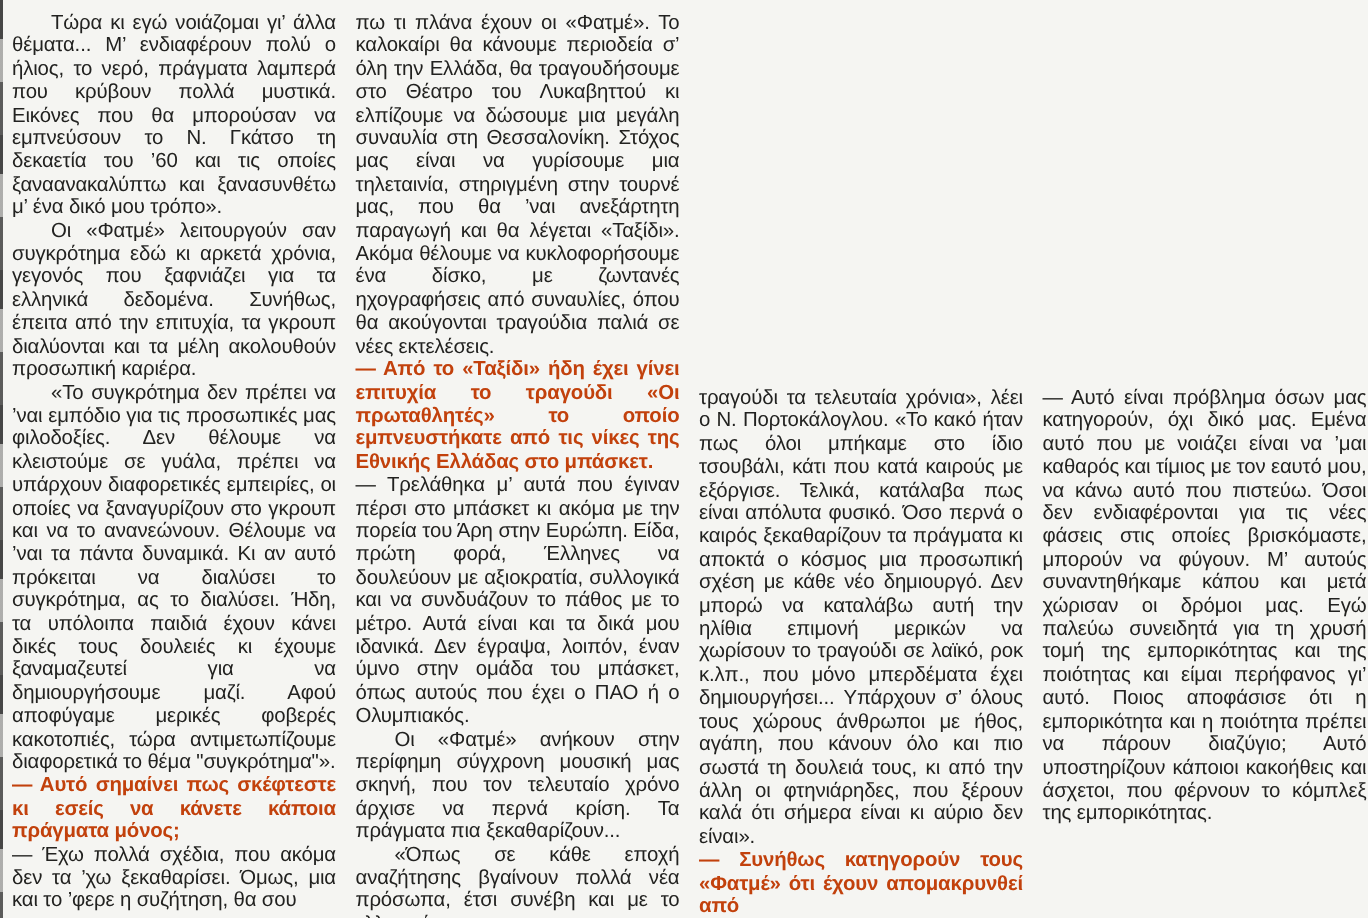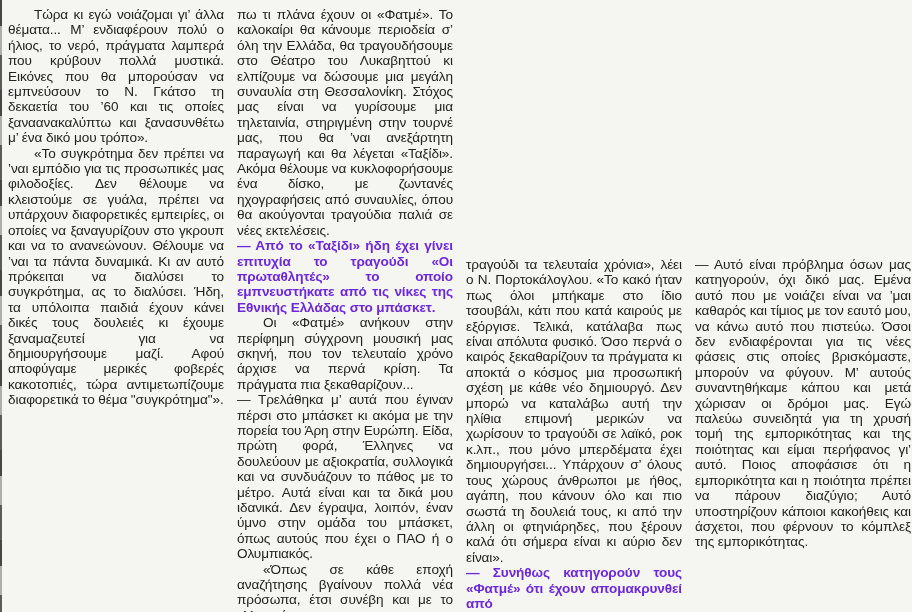--- a/index.html
+++ b/index.html
@@ -61,39 +61,42 @@
     text-align: justify;
   }
   .para.indent {
     text-indent: 26px;
   }
   .para.flush {
     text-indent: 0;
   }
   .para.question {
     font-weight: 700;
-    color: #6d28d9;
+    color: #c2410c;
     text-indent: 0;
   }
 </style>
 </head>
 <body>
 
 <div class="page">
   <div class="scan-edge"></div>
   <div class="columns">
     <div class="column">
         <p class="para indent" lang="el">Τώρα κι εγώ νοιάζομαι γι’ άλλα θέματα... Μ’ ενδιαφέρουν πολύ ο ήλιος, το νερό, πράγματα λαμπερά που κρύβουν πολλά μυστικά. Εικόνες που θα μπορούσαν να εμπνεύσουν το Ν. Γκάτσο τη δεκαετία του ’60 και τις οποίες ξαναανακαλύπτω και ξανασυνθέτω μ’ ένα δικό μου τρόπο».</p>
+        <p class="para indent" lang="el">Οι «Φατμέ» λειτουργούν σαν συγκρότημα εδώ κι αρκετά χρόνια, γεγονός που ξαφνιάζει για τα ελληνικά δεδομένα. Συνήθως, έπειτα από την επιτυχία, τα γκρουπ διαλύονται και τα μέλη ακολουθούν προσωπική καριέρα.</p>
         <p class="para indent" lang="el">«Το συγκρότημα δεν πρέπει να ’ναι εμπόδιο για τις προσωπικές μας φιλοδοξίες. Δεν θέλουμε να κλειστούμε σε γυάλα, πρέπει να υπάρχουν διαφορετικές εμπειρίες, οι οποίες να ξαναγυρίζουν στο γκρουπ και να το ανανεώνουν. Θέλουμε να ’ναι τα πάντα δυναμικά. Κι αν αυτό πρόκειται να διαλύσει το συγκρότημα, ας το διαλύσει. Ήδη, τα υπόλοιπα παιδιά έχουν κάνει δικές τους δουλειές κι έχουμε ξαναμαζευτεί για να δημιουργήσουμε μαζί. Αφού αποφύγαμε μερικές φοβερές κακοτοπιές, τώρα αντιμετωπίζουμε διαφορετικά το θέμα "συγκρότημα"».</p>
+        <p class="para question" lang="el">— Αυτό σημαίνει πως σκέφτεστε κι εσείς να κάνετε κάποια πράγματα μόνος;</p>
+        <p class="para flush" lang="el">— Έχω πολλά σχέδια, που ακόμα δεν τα ’χω ξεκαθαρίσει. Όμως, μια και το ’φερε η συζήτηση, θα σου</p>
       </div>
     <div class="column">
         <p class="para flush" lang="el">πω τι πλάνα έχουν οι «Φατμέ». Το καλοκαίρι θα κάνουμε περιοδεία σ’ όλη την Ελλάδα, θα τραγουδήσουμε στο Θέατρο του Λυκαβηττού κι ελπίζουμε να δώσουμε μια μεγάλη συναυλία στη Θεσσαλονίκη. Στόχος μας είναι να γυρίσουμε μια τηλεταινία, στηριγμένη στην τουρνέ μας, που θα ’ναι ανεξάρτητη παραγωγή και θα λέγεται «Ταξίδι». Ακόμα θέλουμε να κυκλοφορήσουμε ένα δίσκο, με ζωντανές ηχογραφήσεις από συναυλίες, όπου θα ακούγονται τραγούδια παλιά σε νέες εκτελέσεις.</p>
         <p class="para question" lang="el">— Από το «Ταξίδι» ήδη έχει γίνει επιτυχία το τραγούδι «Οι πρωταθλητές» το οποίο εμπνευστήκατε από τις νίκες της Εθνικής Ελλάδας στο μπάσκετ.</p>
+        <p class="para flush" lang="el">— Τρελάθηκα μ’ αυτά που έγιναν πέρσι στο μπάσκετ κι ακόμα με την πορεία του Άρη στην Ευρώπη. Είδα, πρώτη φορά, Έλληνες να δουλεύουν με αξιοκρατία, συλλογικά και να συνδυάζουν το πάθος με το μέτρο. Αυτά είναι και τα δικά μου ιδανικά. Δεν έγραψα, λοιπόν, έναν ύμνο στην ομάδα του μπάσκετ, όπως αυτούς που έχει ο ΠΑΟ ή ο Ολυμπιακός.</p>
         <p class="para indent" lang="el">Οι «Φατμέ» ανήκουν στην περίφημη σύγχρονη μουσική μας σκηνή, που τον τελευταίο χρόνο άρχισε να περνά κρίση. Τα πράγματα πια ξεκαθαρίζουν...</p>
-        <p class="para flush" lang="el">— Τρελάθηκα μ’ αυτά που έγιναν πέρσι στο μπάσκετ κι ακόμα με την πορεία του Άρη στην Ευρώπη. Είδα, πρώτη φορά, Έλληνες να δουλεύουν με αξιοκρατία, συλλογικά και να συνδυάζουν το πάθος με το μέτρο. Αυτά είναι και τα δικά μου ιδανικά. Δεν έγραψα, λοιπόν, έναν ύμνο στην ομάδα του μπάσκετ, όπως αυτούς που έχει ο ΠΑΟ ή ο Ολυμπιακός.</p>
         <p class="para indent" lang="el">«Όπως σε κάθε εποχή αναζήτησης βγαίνουν πολλά νέα πρόσωπα, έτσι συνέβη και με το ελληνικό</p>
       </div>
     <div class="column offset">
         <p class="para flush" lang="el">τραγούδι τα τελευταία χρόνια», λέει ο Ν. Πορτοκάλογλου. «Το κακό ήταν πως όλοι μπήκαμε στο ίδιο τσουβάλι, κάτι που κατά καιρούς με εξόργισε. Τελικά, κατάλαβα πως είναι απόλυτα φυσικό. Όσο περνά ο καιρός ξεκαθαρίζουν τα πράγματα κι αποκτά ο κόσμος μια προσωπική σχέση με κάθε νέο δημιουργό. Δεν μπορώ να καταλάβω αυτή την ηλίθια επιμονή μερικών να χωρίσουν το τραγούδι σε λαϊκό, ροκ κ.λπ., που μόνο μπερδέματα έχει δημιουργήσει... Υπάρχουν σ’ όλους τους χώρους άνθρωποι με ήθος, αγάπη, που κάνουν όλο και πιο σωστά τη δουλειά τους, κι από την άλλη οι φτηνιάρηδες, που ξέρουν καλά ότι σήμερα είναι κι αύριο δεν είναι».</p>
         <p class="para question" lang="el">— Συνήθως κατηγορούν τους «Φατμέ» ότι έχουν απομακρυνθεί από</p>
       </div>
     <div class="column offset">
         <p class="para flush" lang="el">— Αυτό είναι πρόβλημα όσων μας κατηγορούν, όχι δικό μας. Εμένα αυτό που με νοιάζει είναι να ’μαι καθαρός και τίμιος με τον εαυτό μου, να κάνω αυτό που πιστεύω. Όσοι δεν ενδιαφέρονται για τις νέες φάσεις στις οποίες βρισκόμαστε, μπορούν να φύγουν. Μ’ αυτούς συναντηθήκαμε κάπου και μετά χώρισαν οι δρόμοι μας. Εγώ παλεύω συνειδητά για τη χρυσή τομή της εμπορικότητας και της ποιότητας και είμαι περήφανος γι’ αυτό. Ποιος αποφάσισε ότι η εμπορικότητα και η ποιότητα πρέπει να πάρουν διαζύγιο; Αυτό υποστηρίζουν κάποιοι κακοήθεις και άσχετοι, που φέρνουν το κόμπλεξ της εμπορικότητας.</p>
       </div>
   </div>

